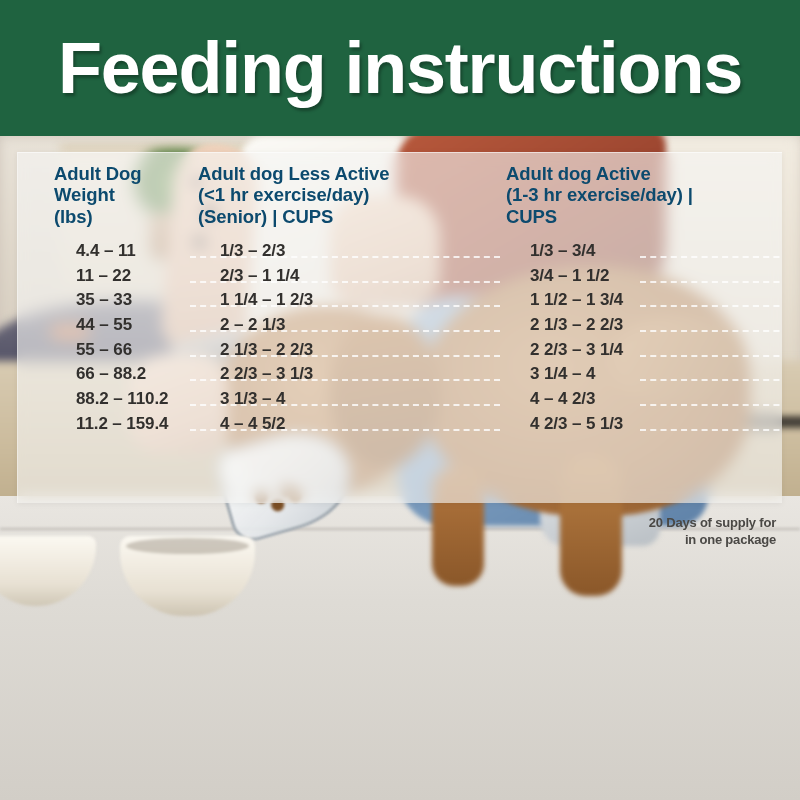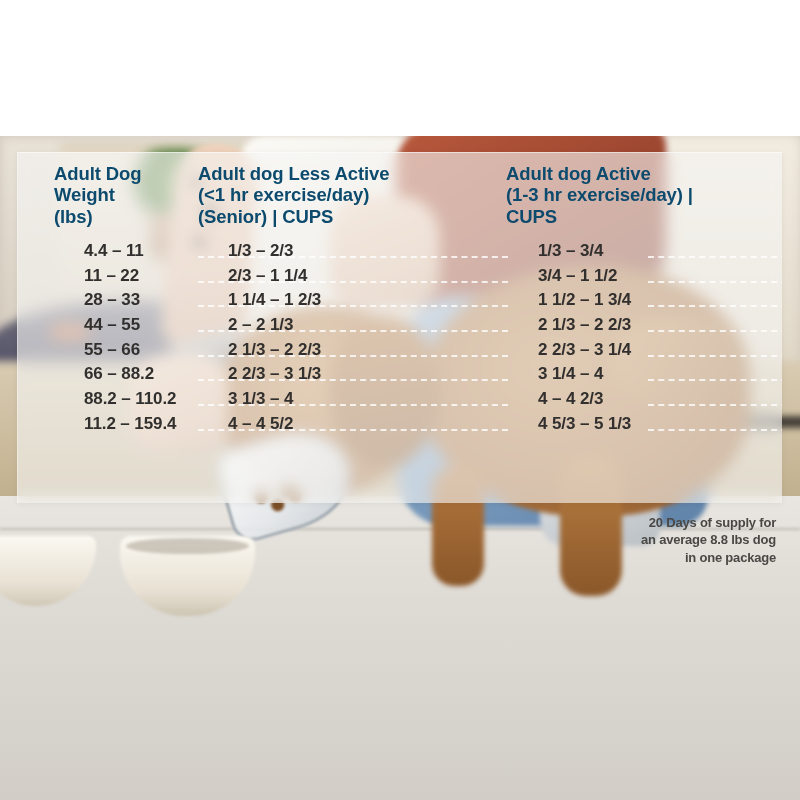--- a/index.html
+++ b/index.html
@@ -261,21 +261,21 @@
     line-height: 1.16;
     letter-spacing: -0.1px;
     white-space: pre-line;
   }
   .th.c1 { left: 36px;  width: 150px; }
   .th.c2 { left: 180px; width: 290px; }
   .th.c3 { left: 488px; width: 290px; }
 
   .tbody {
     position: absolute;
-    left: 16px; top: 88px;
+    left: 8px; top: 88px;
     width: 100%;
     padding-left: 14px;
   }
   .trow {
     position: relative;
     height: 24.7px;
   }
   .trow .cell {
     position: absolute;
     top: 0;
@@ -351,20 +351,23 @@
 
     <div class="ph-hand-right"></div>
     <div class="ph-hand-left"></div>
     <div class="ph-scoop"></div>
     <div class="ph-kibble"></div>
 
     <div class="ph-bowl-a"></div>
     <div class="ph-bowl-b"></div>
   </div>
 
+  <div class="banner">
+    <div class="banner-title">Feeding instructions</div>
+  </div>
 
   <div class="table-panel">
 
     <div class="thead">
       <div class="th c1">Adult Dog
 Weight
 (lbs)</div>
       <div class="th c2">Adult dog Less Active
 (&lt;1 hr exercise/day)
 (Senior) | CUPS</div>
@@ -385,21 +388,21 @@
 
       <div class="trow">
         <div class="cell c1">11 – 22</div>
         <div class="cell c2">2/3 – 1 1/4</div>
         <div class="cell c3">3/4 – 1 1/2</div>
         <div class="dash d1"></div>
         <div class="dash d2"></div>
       </div>
 
       <div class="trow">
-        <div class="cell c1">28 – 33</div>
+        <div class="cell c1">35 – 33</div>
         <div class="cell c2">1 1/4 – 1 2/3</div>
         <div class="cell c3">1 1/2 – 1 3/4</div>
         <div class="dash d1"></div>
         <div class="dash d2"></div>
       </div>
 
 
       <div class="trow">
         <div class="cell c1">44 – 55</div>
         <div class="cell c2">2 – 2 1/3</div>
@@ -428,27 +431,26 @@
         <div class="cell c1">88.2 – 110.2</div>
         <div class="cell c2">3 1/3 – 4</div>
         <div class="cell c3">4 – 4 2/3</div>
         <div class="dash d1"></div>
         <div class="dash d2"></div>
       </div>
 
       <div class="trow">
         <div class="cell c1">11.2 – 159.4</div>
         <div class="cell c2">4 – 4 5/2</div>
-        <div class="cell c3">4 5/3 – 5 1/3</div>
+        <div class="cell c3">4 2/3 – 5 1/3</div>
         <div class="dash d1"></div>
         <div class="dash d2"></div>
       </div>
 
     </div>
   </div>
 
   <div class="supply-note">
     <span>20 Days of supply for</span>
-    <span>an average 8.8 lbs dog</span>
     <span>in one package</span>
   </div>
 
 </div>
 
 </body></html>

